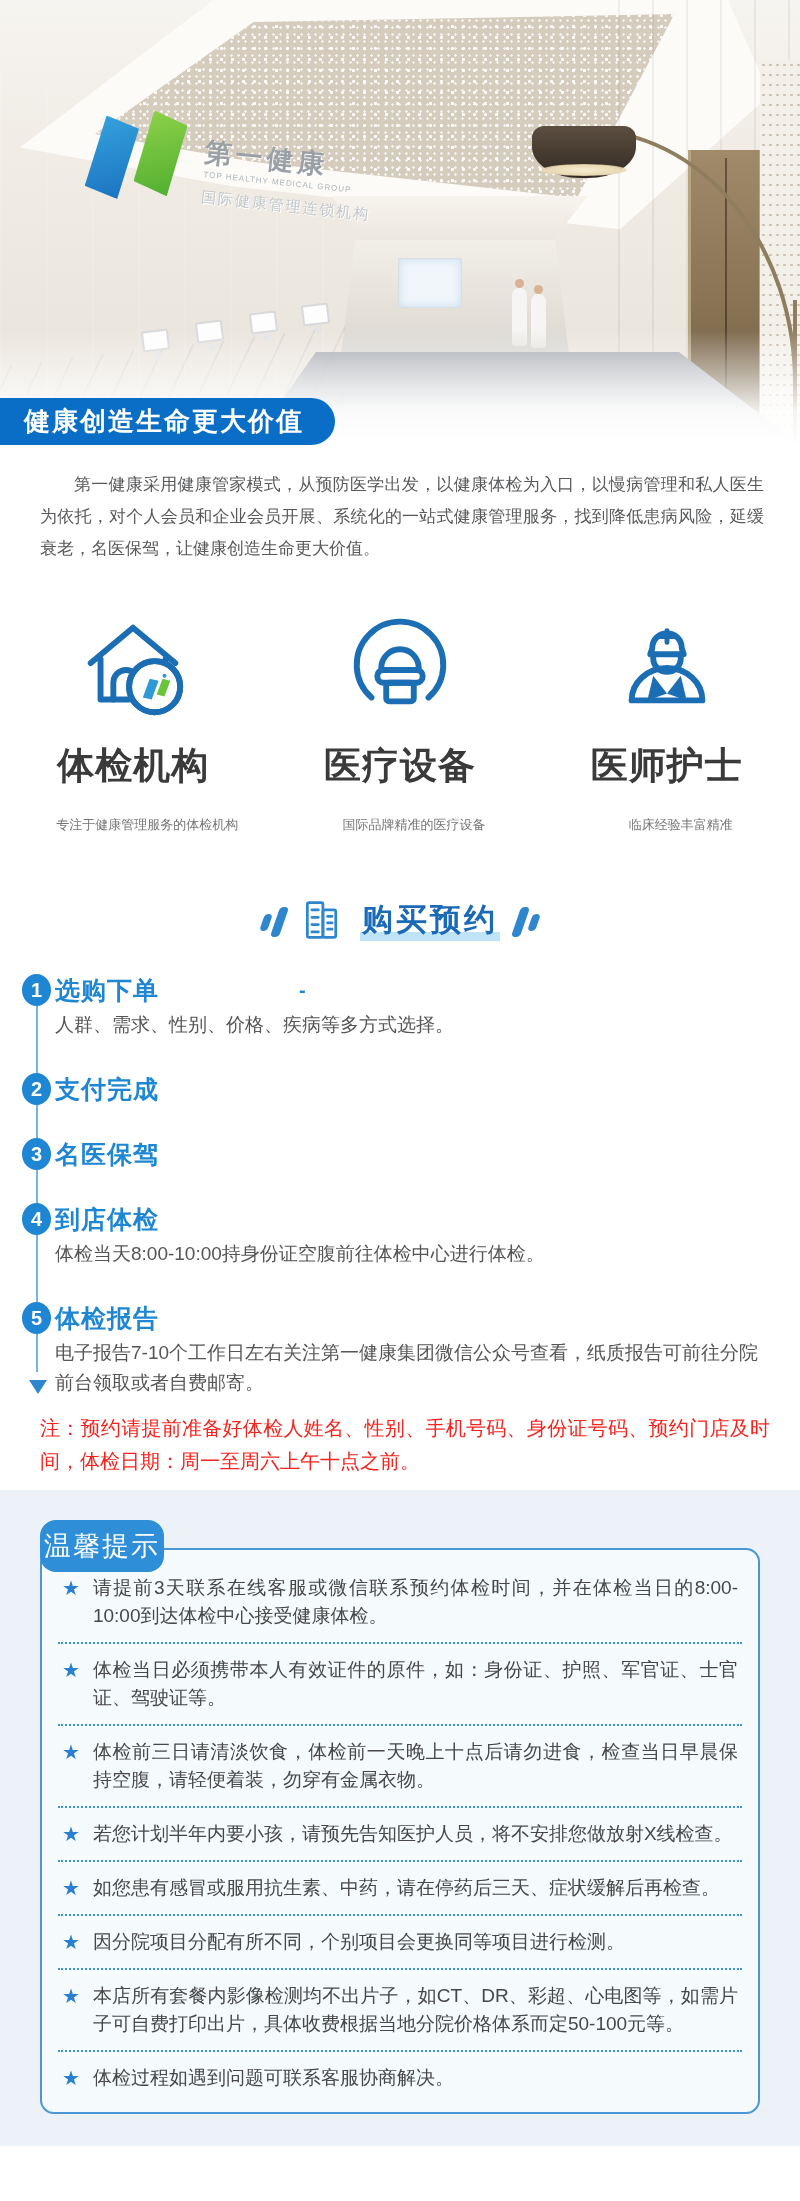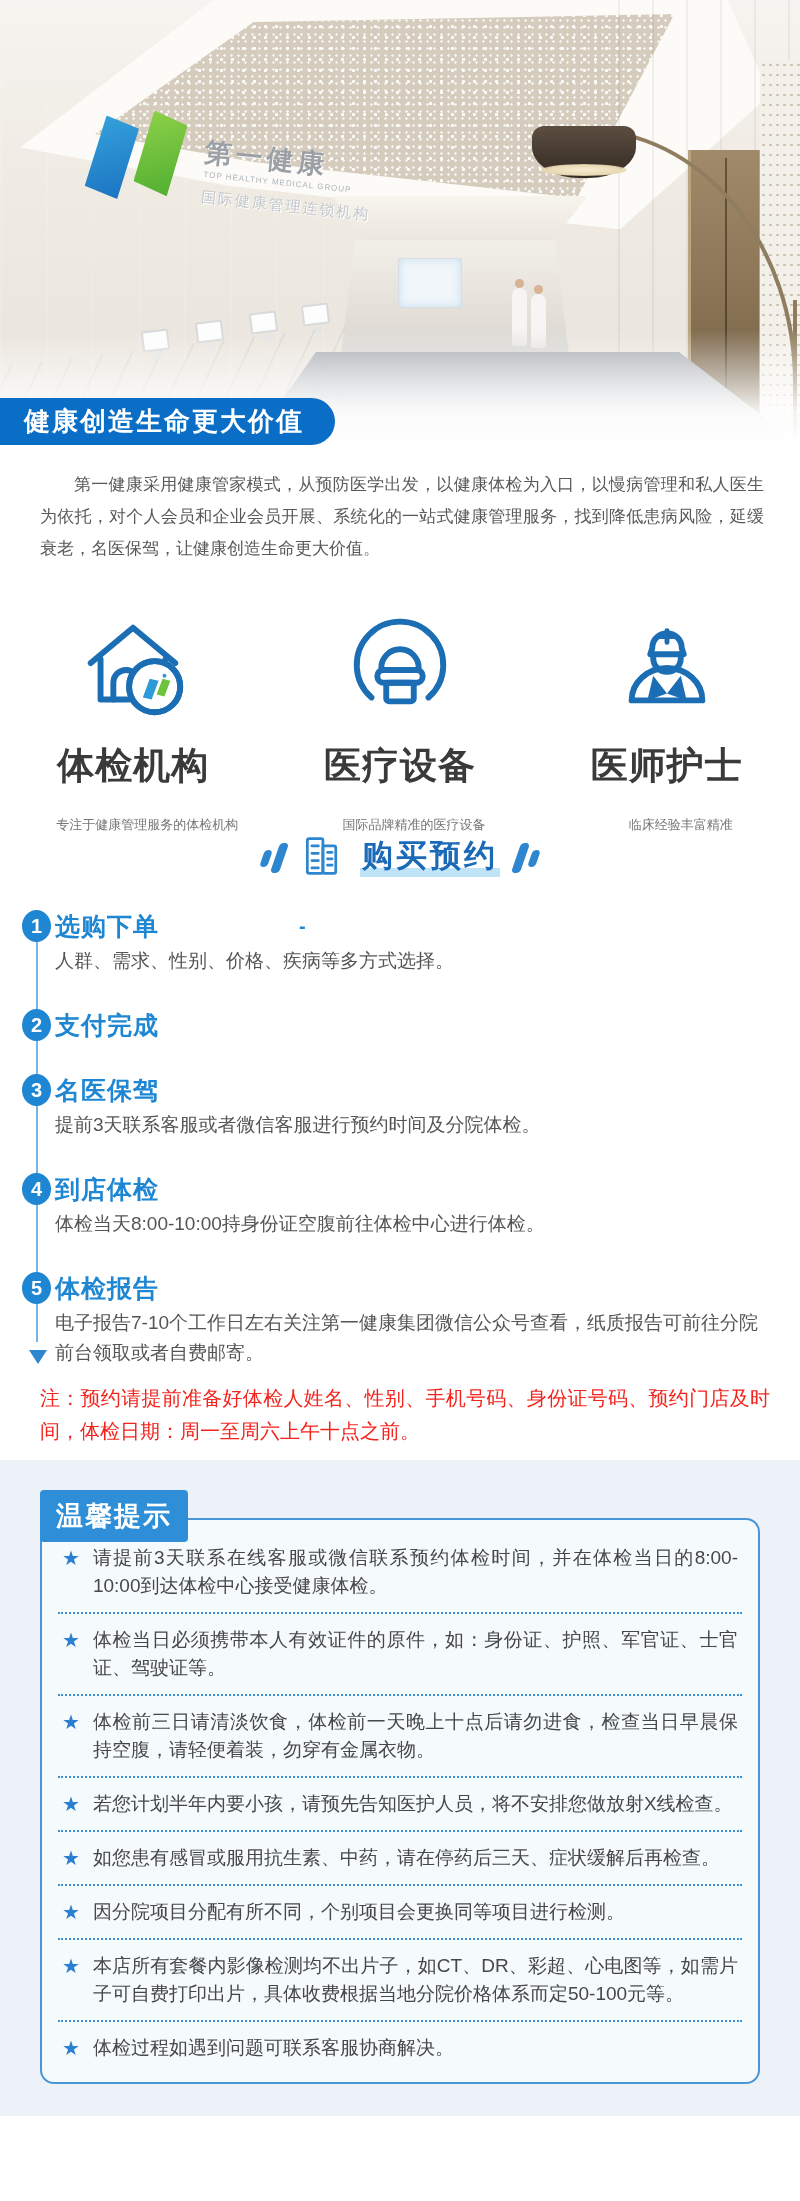--- a/index.html
+++ b/index.html
@@ -85,21 +85,21 @@
            text-indent:2em; text-align:justify; }
 
   
   .features { display:flex; margin-top:42px; }
   .feature { flex:1; text-align:center; }
   .f-icon svg { width:118px; height:118px; }
   .f-title { margin-top:12px; font-size:37px; font-weight:bold; color:#3a3a3a; letter-spacing:1px; }
   .f-sub { margin-top:25px; font-size:13px; color:#767676;padding-left:28px; }
 
   
-  .purchase-head { display:flex; align-items:center; justify-content:center; gap:16px; }
+  .purchase-head { margin-top:64px; display:flex; align-items:center; justify-content:center; gap:16px; }
   .slashes { display:flex; align-items:flex-end; gap:5px; height:34px; }
   .slashes .s-small { display:inline-block; width:8px; height:17px; background:#2e86cf; border-radius:4px;
           transform:skewX(-19deg); margin-bottom:6px; }
   .slashes .s-big { display:inline-block; width:9px; height:30px; background:#2e86cf; border-radius:4px;
           transform:skewX(-19deg); }
   .p-icon svg { width:44px; height:44px; display:block; }
   .p-title { position:relative; font-size:31px; font-weight:bold; color:#1b6ab8; letter-spacing:3px; padding:0 2px; }
   .p-title .hl { position:absolute; left:0; right:0; bottom:0; height:9px; background:#bfe4f8; z-index:0; }
   .p-title .p-text { position:relative; z-index:1; }
 
@@ -119,21 +119,21 @@
   .step-desc { margin-top:4px; font-size:19px; color:#555; line-height:30px; }
 
   
   .note { margin:14px 30px 0 40px; font-size:20px; line-height:33px; color:#f3241d; text-align:justify; }
 
   
   .tips-section { margin-top:12px; background:#ecf2f7; padding:58px 40px 32px; min-height:640px; }
   .tips-box { position:relative; border:2px solid #4a97d8; border-radius:14px; background:#f5fafd;
           padding:12px 16px 8px; }
   .tips-badge { position:absolute; top:-30px; left:-2px; background:#2e8fd8; color:#fff;
-          font-size:27px; font-weight:bold; letter-spacing:2px; padding:8px 16px; border-radius:4px; }
+          font-size:27px; font-weight:normal; letter-spacing:2px; padding:8px 4px; border-radius:16px; }
   .tip { display:flex; gap:13px; padding:12px 4px; border-bottom:2px dotted #3e8fd3;
           font-size:19px; color:#474747; line-height:28px; }
   .tip:last-child { border-bottom:none; }
   .tip-star { color:#2a7fd0; font-size:20px; line-height:28px; flex:0 0 auto; }
   .tip-text { text-align:justify; }
 </style>
 </head>
 <body>
 
 <div class="page">
@@ -259,21 +259,20 @@
 
           </div>
         </div>
 
         <div class="step">
           <span class="step-num">3</span>
           <div class="step-title-row">
             <span class="step-title">名医保驾</span>
 
           </div>
-          <div class="step-desc">提前3天联系客服或者微信客服进行预约时间及分院体检。</div>
         </div>
 
         <div class="step">
           <span class="step-num">4</span>
           <div class="step-title-row">
             <span class="step-title">到店体检</span>
 
           </div>
           <div class="step-desc">体检当天8:00-10:00持身份证空腹前往体检中心进行体检。</div>
         </div>

